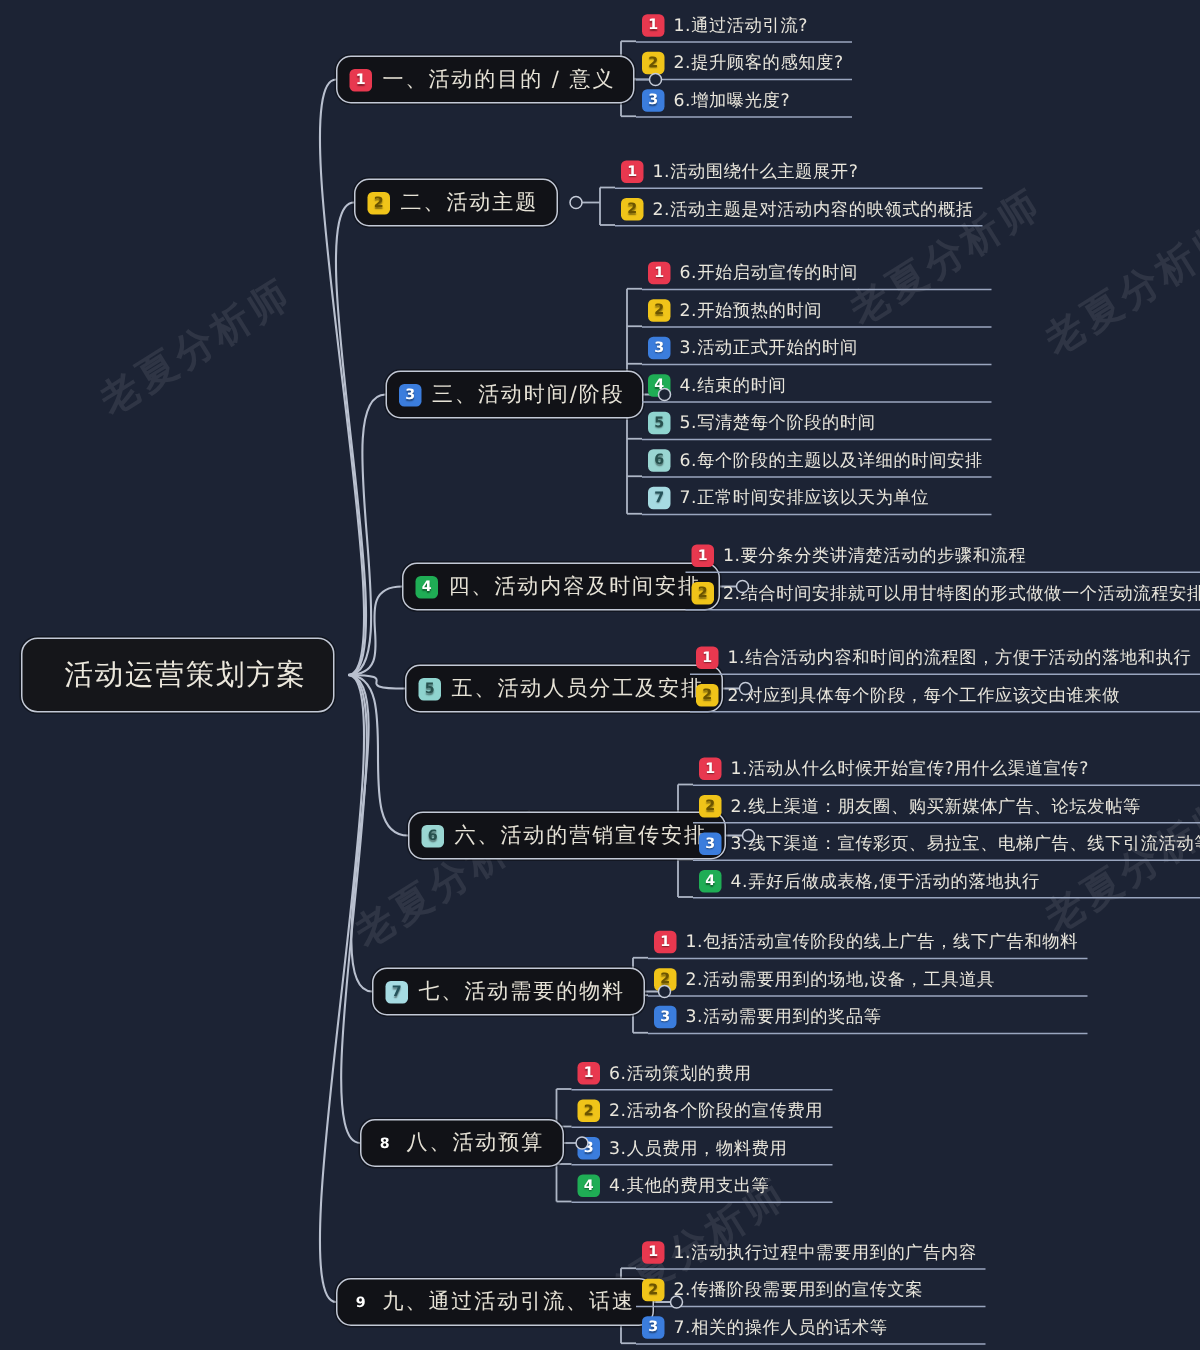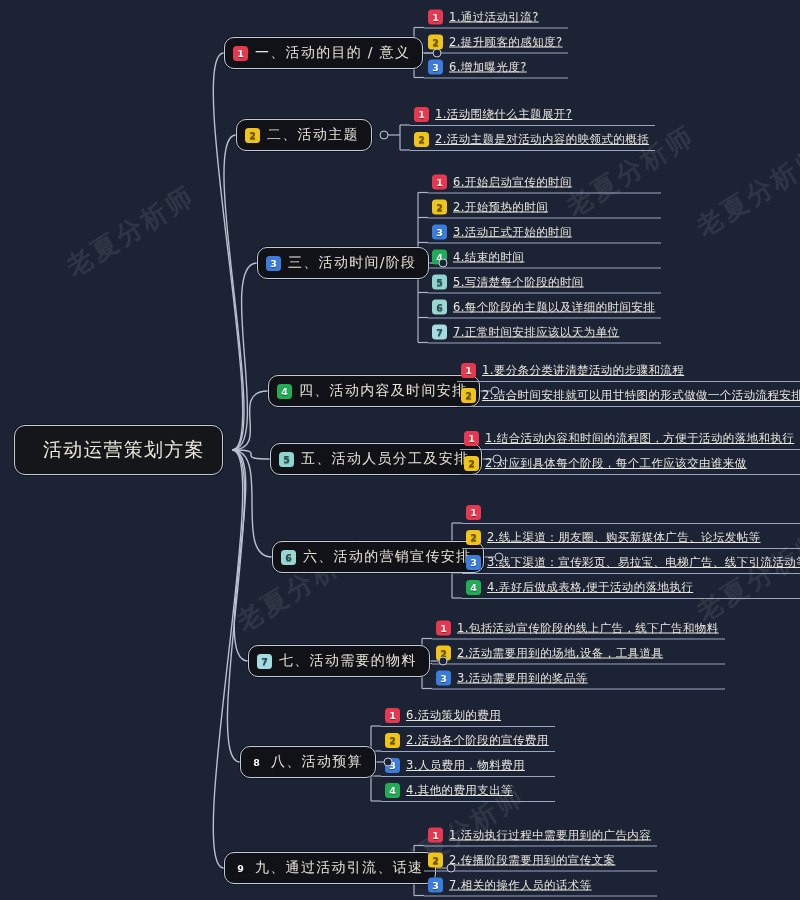--- a/index.html
+++ b/index.html
@@ -55,21 +55,21 @@
 
   
   .leaf-group{position:absolute;transform:translateY(-50%);}
   .leaf-item{
     display:flex;align-items:center;gap:6px;
     padding:2px 6px 3px 4px;
     border-bottom:1.1px solid #9aa6bf;
     white-space:nowrap;margin-bottom:4px;
   }
   .leaf-item:last-child{margin-bottom:0;}
-  .leaf-text{color:#e9e6dc;font-size:11.5px;letter-spacing:.4px;text-decoration:underline;}
+  .leaf-text{color:#e9e6dc;font-size:11.5px;letter-spacing:.4px;}
 
   
   .wm{
     position:absolute;color:rgba(255,255,255,.085);
     font-size:26px;letter-spacing:3px;white-space:nowrap;
     transform:rotate(-32deg);transform-origin:left top;
     pointer-events:none;user-select:none;font-weight:bold;
   }
 </style>
 </head>
@@ -248,20 +248,21 @@
         </div>
       </div>
       <div class="joint" style="left: 496.812px; top: 459px;"></div>
       <div class="branch-node" style="left: 272px; top: 557px;">
         <span class="badge b6">6</span>
         <span class="branch-label">六、活动的营销宣传安排</span>
       </div>
       <div class="leaf-group" style="left: 462px; top: 551px;">
         <div class="leaf-item">
           <span class="badge b1">1</span>
+          <span class="leaf-text">1.活动从什么时候开始宣传?用什么渠道宣传?</span>
         </div>
         <div class="leaf-item">
           <span class="badge b2">2</span>
           <span class="leaf-text">2.线上渠道：朋友圈、购买新媒体广告、论坛发帖等</span>
         </div>
         <div class="leaf-item">
           <span class="badge b3">3</span>
           <span class="leaf-text">3.线下渠道：宣传彩页、易拉宝、电梯广告、线下引流活动等</span>
         </div>
         <div class="leaf-item">

